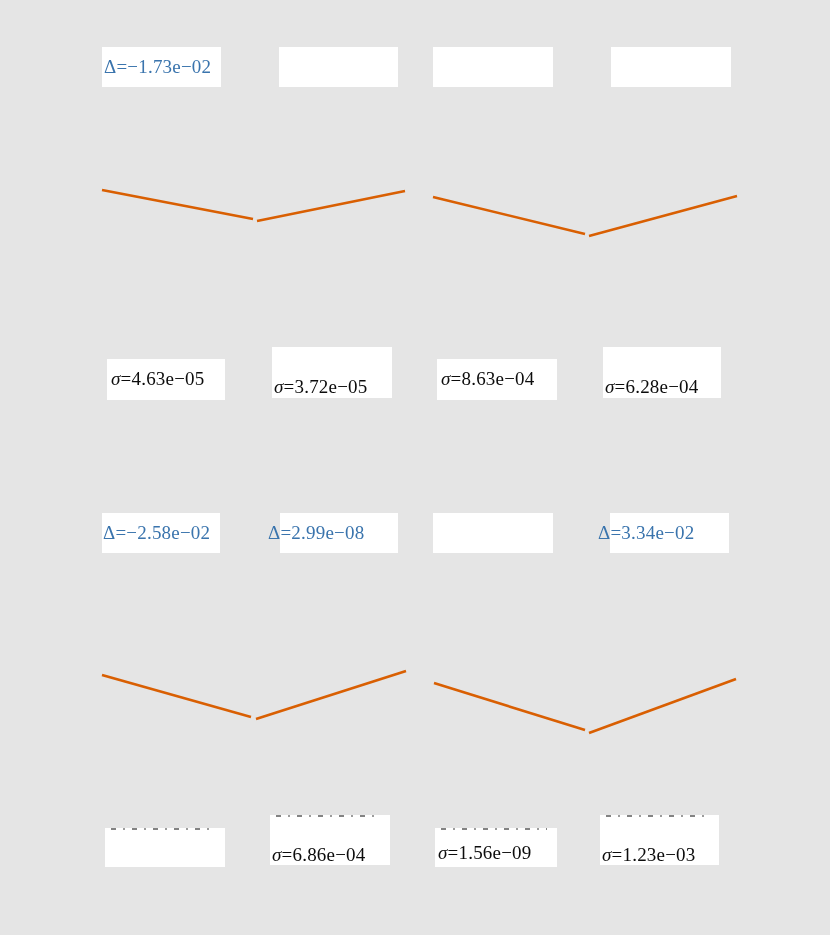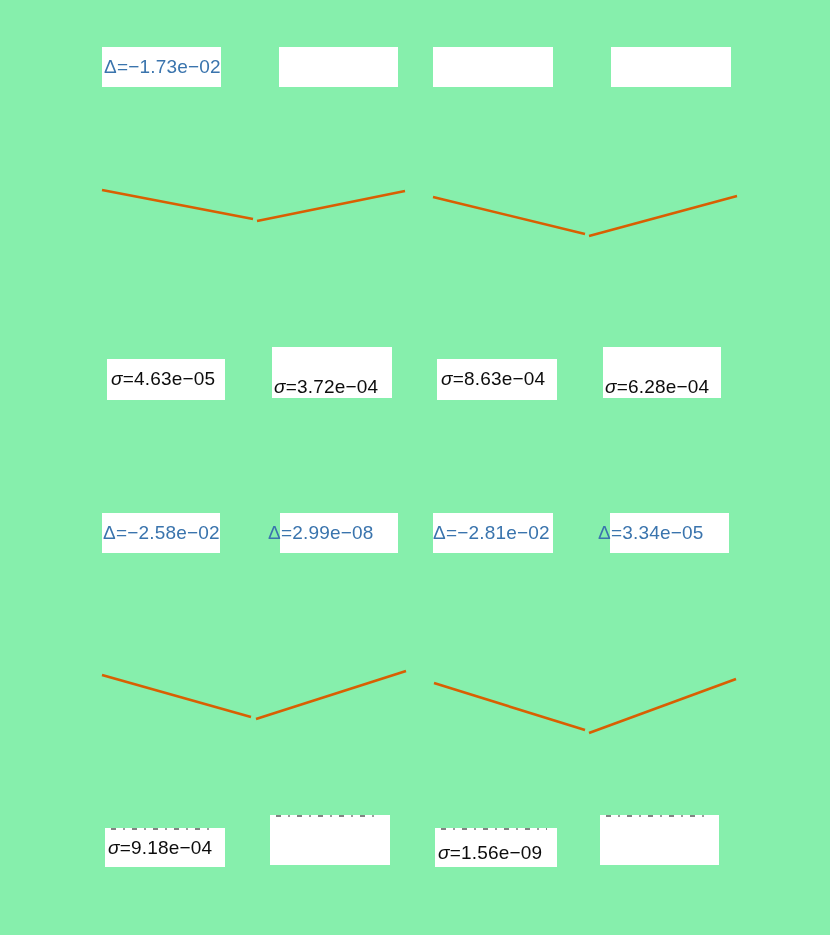--- a/index.html
+++ b/index.html
@@ -1,21 +1,21 @@
 <!DOCTYPE html>
 <html><head>
 <meta charset="utf-8">
 <style>
   html,body{margin:0;padding:0;background:#000;}
   #figure{
     position:relative;
     width:830px;height:935px;
-    background:#86efac;
+    background:#e5e5e5;
     overflow:hidden;
-    font-family:Liberation Sans, sans-serif;
+    font-family:Liberation Serif, serif;
   }
   #figure svg.lines{position:absolute;left:0;top:0;z-index:1;}
   .ann{position:absolute;inset:0;pointer-events:none;}
   .abox{
     position:absolute;
     left:var(--bx);top:var(--by);width:var(--bw);height:var(--bh);
     background:#ffffff;
     z-index:2;
   }
   
@@ -61,21 +61,21 @@
   <div class="ann">
     <div class="abox" style="--bx:102px;--by:47px;--bw:119px;--bh:40px"></div>
     <div class="atext delta" style="--tx:104px;--ty:54px"><span class="sym">Δ</span><span>=−1.73e−02</span></div>
 
     <div class="abox" style="--bx:279px;--by:47px;--bw:119px;--bh:40px"></div>
 
     <div class="abox" style="--bx:107px;--by:359px;--bw:118px;--bh:41px"></div>
     <div class="atext sigma" style="--tx:111px;--ty:366px"><span class="sym">σ</span><span>=4.63e−05</span></div>
 
     <div class="abox" style="--bx:272px;--by:347px;--bw:120px;--bh:51px"></div>
-    <div class="atext sigma" style="--tx:274px;--ty:374px"><span class="sym">σ</span><span>=3.72e−04</span></div>
+    <div class="atext sigma" style="--tx:274px;--ty:374px"><span class="sym">σ</span><span>=3.72e−05</span></div>
   </div>
 
   <div class="ann">
     <div class="abox" style="--bx:433px;--by:47px;--bw:120px;--bh:40px"></div>
 
     <div class="abox" style="--bx:611px;--by:47px;--bw:120px;--bh:40px"></div>
 
     <div class="abox" style="--bx:437px;--by:359px;--bw:120px;--bh:41px"></div>
     <div class="atext sigma" style="--tx:441px;--ty:366px"><span class="sym">σ</span><span>=8.63e−04</span></div>
 
@@ -84,31 +84,31 @@
   </div>
 
   <div class="ann">
     <div class="abox" style="--bx:102px;--by:513px;--bw:118px;--bh:40px"></div>
     <div class="atext delta" style="--tx:103px;--ty:520px"><span class="sym">Δ</span><span>=−2.58e−02</span></div>
 
     <div class="abox" style="--bx:280px;--by:513px;--bw:118px;--bh:40px"></div>
     <div class="atext delta" style="--tx:268px;--ty:520px"><span class="sym">Δ</span><span>=2.99e−08</span></div>
 
     <div class="abox marks" style="--bx:105px;--by:828px;--bw:120px;--bh:39px"></div>
-    <div class="atext sigma" style="--tx:108px;--ty:835px"><span class="sym">σ</span><span>=9.18e−04</span></div>
 
     <div class="abox marks" style="--bx:270px;--by:815px;--bw:120px;--bh:50px"></div>
+    <div class="atext sigma" style="--tx:272px;--ty:842px"><span class="sym">σ</span><span>=6.86e−04</span></div>
   </div>
 
   <div class="ann">
     <div class="abox" style="--bx:433px;--by:513px;--bw:120px;--bh:40px"></div>
-    <div class="atext delta" style="--tx:433px;--ty:520px"><span class="sym">Δ</span><span>=−2.81e−02</span></div>
 
     <div class="abox" style="--bx:610px;--by:513px;--bw:119px;--bh:40px"></div>
-    <div class="atext delta" style="--tx:598px;--ty:520px"><span class="sym">Δ</span><span>=3.34e−05</span></div>
+    <div class="atext delta" style="--tx:598px;--ty:520px"><span class="sym">Δ</span><span>=3.34e−02</span></div>
 
     <div class="abox marks" style="--bx:435px;--by:828px;--bw:122px;--bh:39px"></div>
     <div class="atext sigma" style="--tx:438px;--ty:840px"><span class="sym">σ</span><span>=1.56e−09</span></div>
 
     <div class="abox marks" style="--bx:600px;--by:815px;--bw:119px;--bh:50px"></div>
+    <div class="atext sigma" style="--tx:602px;--ty:842px"><span class="sym">σ</span><span>=1.23e−03</span></div>
   </div>
 
 </div>
 
 </body></html>

